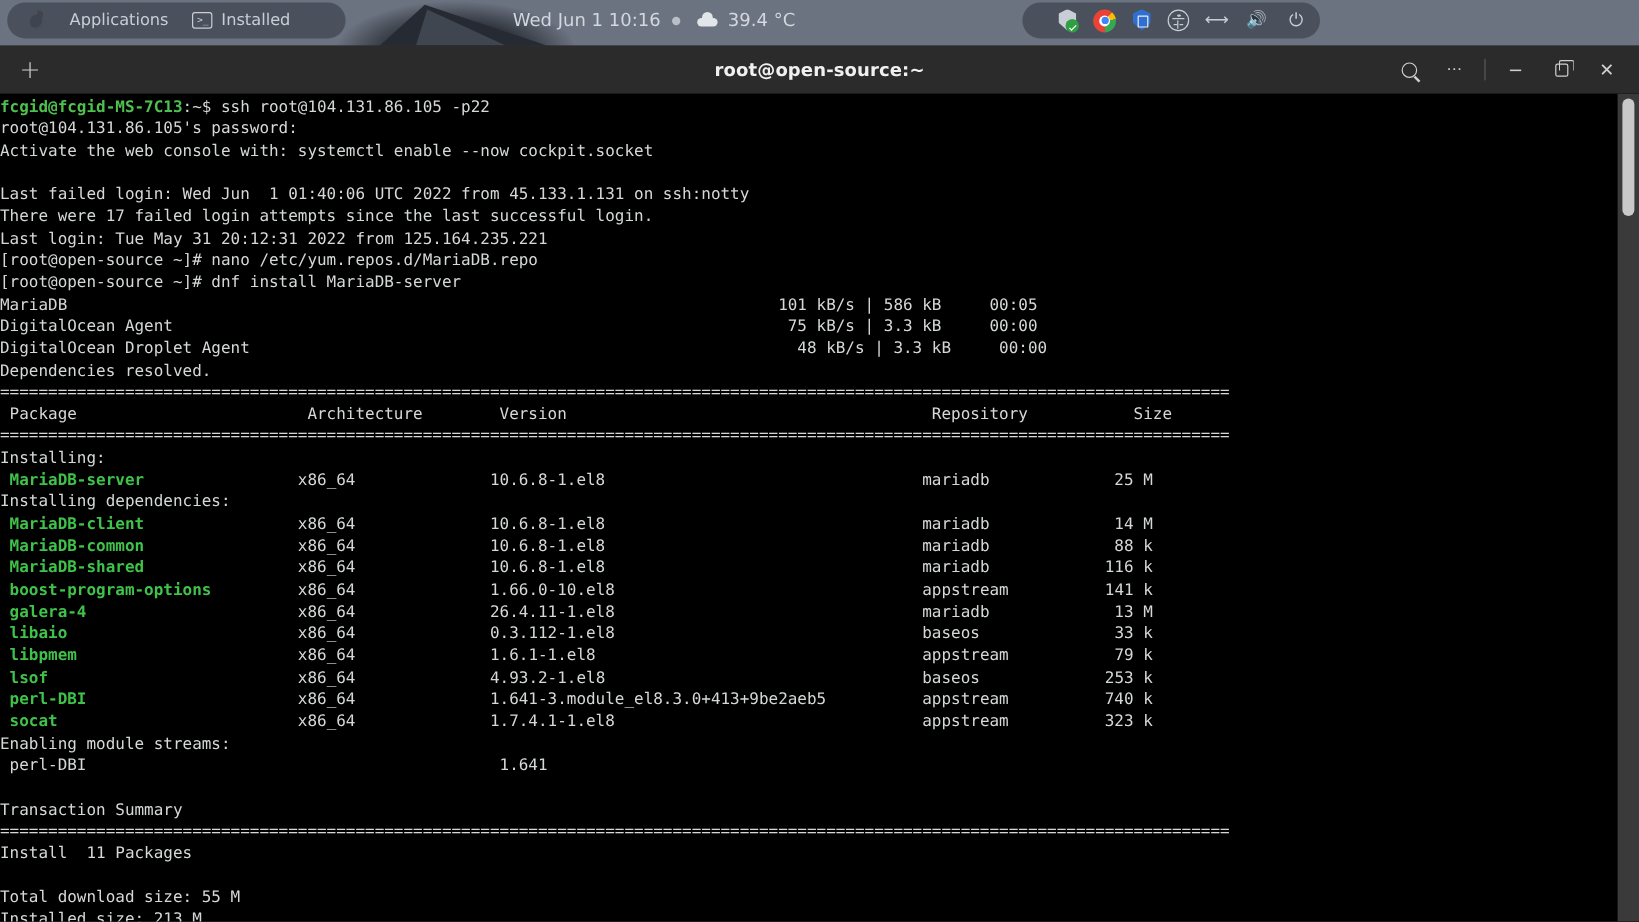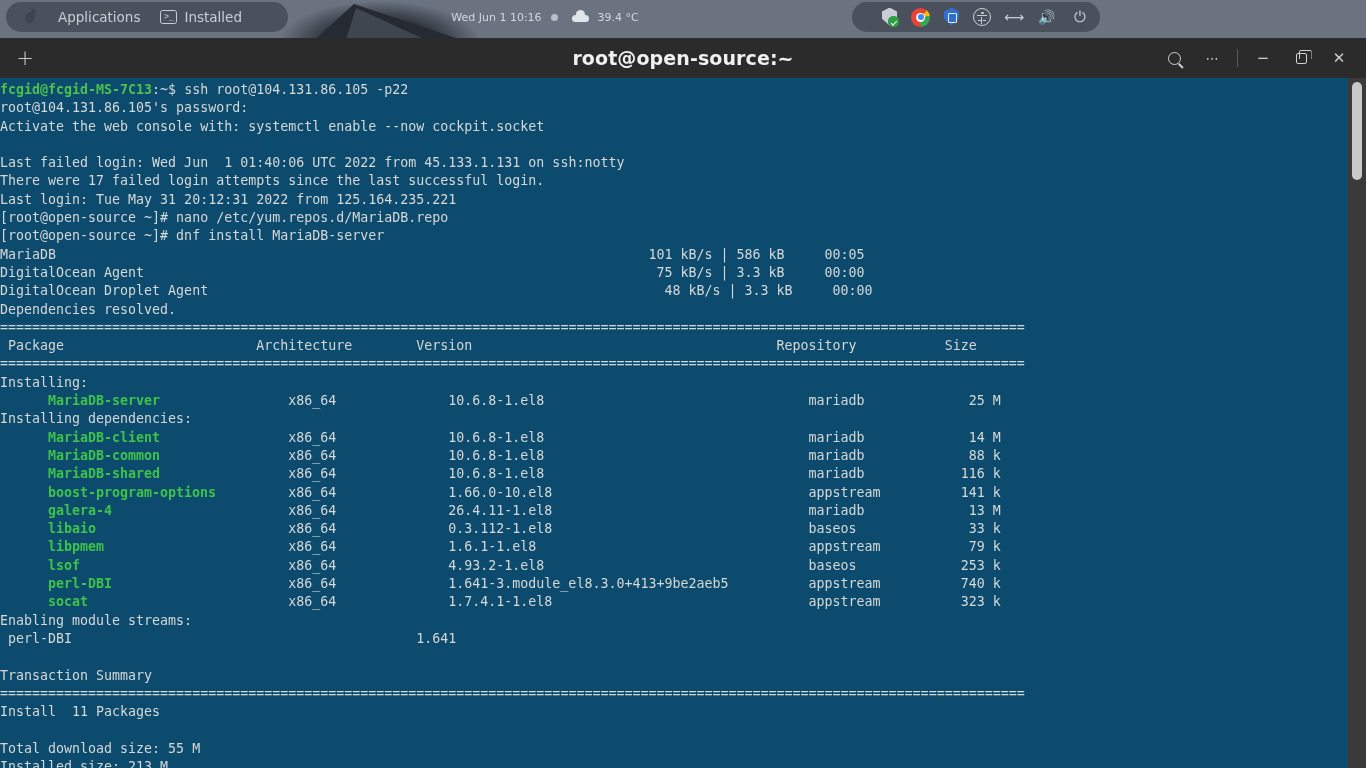--- a/index.html
+++ b/index.html
@@ -73,21 +73,21 @@
   .term-ic {
     width:17px; height:14px; border:1.4px solid #c9cdd6; border-radius:2.5px;
     position:relative; font-size:8px; color:#c9cdd6;
     display:flex; align-items:center; justify-content:center;
     font-family:"DejaVu Sans Mono", monospace; line-height:1;
   }
 
   #clockzone {
     position:absolute; left:0; right:16px; top:0; height:34px;
     display:flex; align-items:center; justify-content:center; gap:14px;
-    font-size:11px; color:#d3d7de; pointer-events:none;
+    font-size:15px; color:#d3d7de; pointer-events:none;
   }
   .clock-grp { display:flex; align-items:center; gap:9px; pointer-events:auto; }
   .dot-ind { width:7px; height:7px; border-radius:50%; background:#b9bec7; display:inline-block; }
   .cloud {
     position:relative; width:17px; height:10px; display:inline-block;
   }
   .cloud::before{
     content:""; position:absolute; left:0; bottom:0; width:17px; height:7px;
     background:#e2e5ea; border-radius:5px;
   }
@@ -161,52 +161,52 @@
     display:flex; align-items:center;
   }
   #newtab {
     margin-left:12px; width:26px; height:26px;
     display:flex; align-items:center; justify-content:center;
     color:#c8c8c8; font-size:21px; font-weight:300; cursor:default;
     font-family:"DejaVu Sans", sans-serif;
   }
   #wintitle {
     position:absolute; left:0; right:0; text-align:center;
-    font-size:19px; font-weight:bold; color:#f0f0f0;
+    font-size:15px; font-weight:bold; color:#f0f0f0;
     letter-spacing:.1px; font-family:"DejaVu Sans", sans-serif;
   }
   #wincontrols {
     margin-left:auto; display:flex; align-items:center; gap:0px; padding-right:8px;
   }
   .wc { width:38px; height:34px; display:flex; align-items:center; justify-content:center;
         color:#d0d0d0; font-size:15px; cursor:default; }
   .wc.small { font-size:13px; }
   .wc-sep { width:1px; height:18px; background:#5a5a5a; margin:0 6px; }
   .mag { width:13px; height:13px; border:1.4px solid #d0d0d0; border-radius:50%; position:relative; }
   .mag::after{ content:""; position:absolute; right:-4px; bottom:-3px; width:6px; height:1.5px;
                background:#d0d0d0; transform:rotate(45deg); }
   .maxsq { width:11px; height:11px; border:1.4px solid #d0d0d0; border-radius:2px; position:relative; }
   .maxsq::after{ content:""; position:absolute; left:2px; top:-3.5px; width:11px; height:8px;
                  border:1.4px solid #d0d0d0; border-bottom:none; border-radius:2px 2px 0 0;
                  clip-path:inset(0 0 0 0); }
 
   
-  #termwrap { flex:1; position:relative; background:#0c4a6e; overflow:hidden; }
+  #termwrap { flex:1; position:relative; background:#000000; overflow:hidden; }
   #term {
     position:absolute; left:0; top:0; right:0; bottom:0;
     padding:3px 0 0 0;
     font-family:"DejaVu Sans Mono", monospace;
     font-size:13.3px; line-height:18.3px;
     color:#d4d8d6;
     white-space:pre;
     letter-spacing:0px;
   }
   #term .row { height:18.3px; }
   .g { color:#4ec04e; font-weight:bold; }
-  .pkg { color:#3fc24a; font-weight:bold;margin-left:40px; }
+  .pkg { color:#3fc24a; font-weight:bold; }
 
   #scrollbar {
     position:absolute; right:0; top:0; width:18px; bottom:0; background:#3a3a3a;
   }
   #scrollthumb {
     position:absolute; left:4px; top:4px; width:10px; height:98px;
     background:#c9c9c9; border-radius:5px;
   }
 </style>
 </head>

